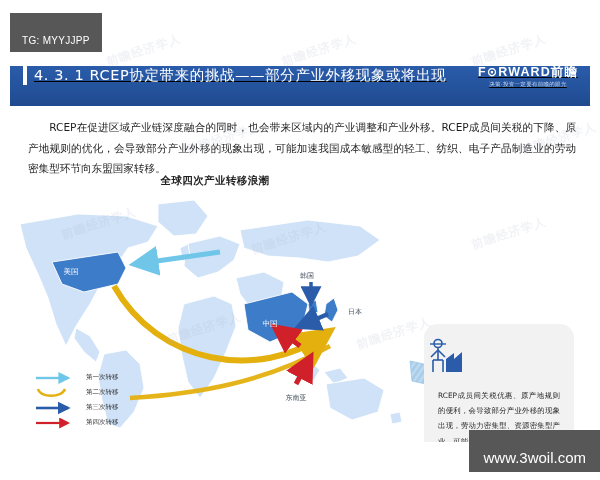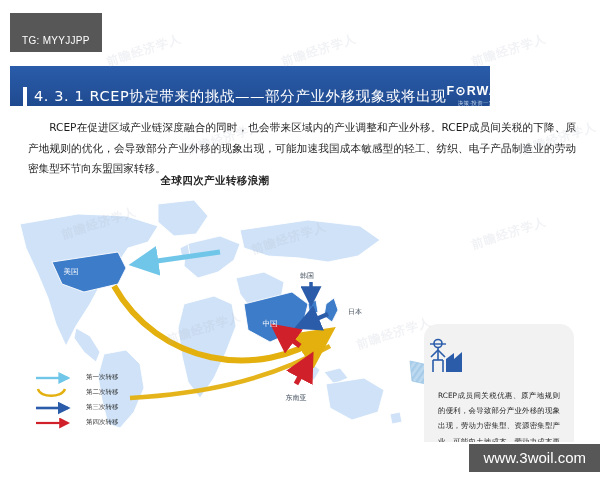--- a/index.html
+++ b/index.html
@@ -30,47 +30,48 @@
   }
 
   
   .url-tag {
     position: absolute;
     right: 0px;
     bottom: 8px;
     background: #575757;
     color: #ffffff;
     font-size: 15px;
-    padding: 6px 14px 7px 14px;
+    padding: 20px 14px 7px 14px;
     line-height: 1;
     z-index: 40;
   }
 
   
   .slide {
     position: absolute;
     left: 0;
     top: 62px;
     width: 600px;
     height: 380px;
     background: #ffffff;
     overflow: hidden;
   }
 
   
   .header-bar {
     position: absolute;
     left: 10px;
     top: 4px;
-    width: 480px;
+    width: 580px;
     height: 40px;
     background: linear-gradient(180deg, #2a5caa 0%, #24529b 60%, #1f4a8f 100%);
     display: flex;
-    align-items: flex-end;
+    align-items: flex-start;
     overflow: hidden;
+    text-decoration: underline;
   }
   .header-accent {
     width: 4px;
     height: 19px;
     background: #ffffff;
     margin-left: 13px;
     flex: 0 0 auto;
   }
   .header-title {
     color: #ffffff;

